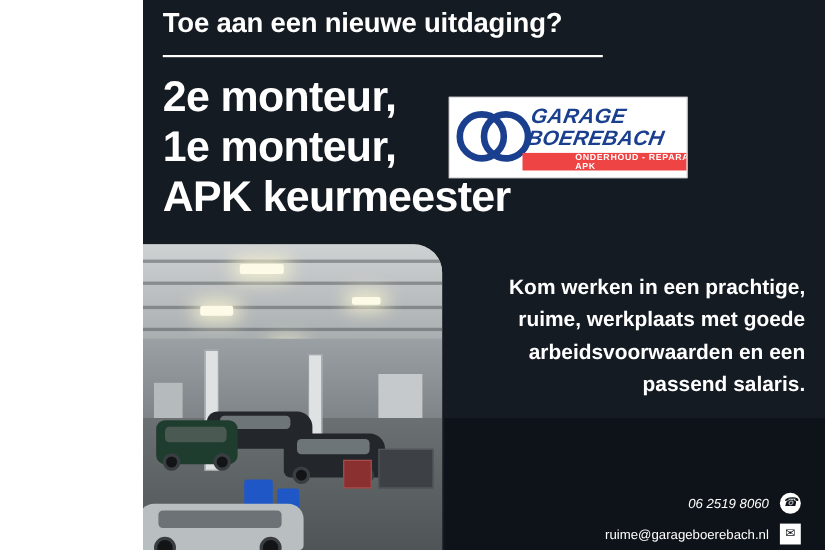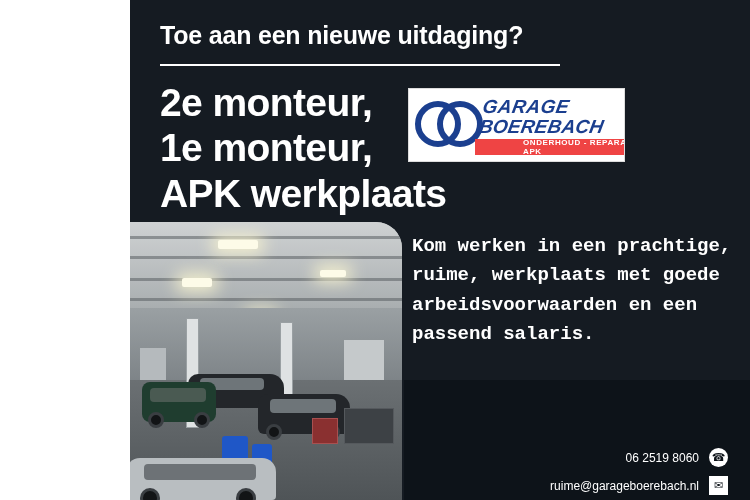--- a/index.html
+++ b/index.html
@@ -36,23 +36,22 @@
     top: 0;
     width: 130px;
     height: 500px;
     background: #ffffff;
   }
 
   
   .headline-block {
     position: absolute;
     left: 148px;
-    top: 22px;
+    top: 8px;
     width: 590px;
-    margin-left: 12px;
   }
   .kicker {
     color: #ffffff;
     font-size: 25px;
     font-weight: bold;
     letter-spacing: -0.2px;
     line-height: 1.1;
     margin: 0;
   }
   .rule {
@@ -236,28 +235,27 @@
   }
   .door-light {
     position: absolute;
     background: #c8ccce;
   }
 
   
   .body-text {
     position: absolute;
     left: 412px;
-    top: 232px;
+    top: 247px;
     width: 320px;
-    text-align: left;
+    text-align: right;
     color: #ffffff;
     font-size: 19px;
     font-weight: bold;
     line-height: 1.55;
-    font-family: Liberation Mono, monospace;
   }
 
   
   .contact-panel {
     position: absolute;
     left: 404px;
     top: 380px;
     width: 346px;
     height: 120px;
     background: #0d1319;
@@ -275,21 +273,21 @@
   }
   .contact-row {
     position: absolute;
     right: 22px;
     display: flex;
     align-items: center;
     gap: 10px;
     color: #ffffff;
     font-size: 12px;
   }
-  .contact-row.phone { top: 68px; }
+  .contact-row.phone { top: 68px; font-style: italic; }
   .contact-row.mail { top: 96px; }
   .contact-row .value { color: #ffffff; }
   .circ-icon {
     width: 19px;
     height: 19px;
     border-radius: 50%;
     background: #ffffff;
     color: #0d1319;
     display: flex;
     align-items: center;
@@ -316,21 +314,21 @@
 
   <div class="left-gutter"></div>
   <div class="dark-panel"></div>
 
   <div class="headline-block">
     <div class="kicker">Toe aan een nieuwe uitdaging?</div>
     <div class="rule"></div>
     <div class="big-lines">
       <div class="big-line">2e monteur,</div>
       <div class="big-line">1e monteur,</div>
-      <div class="big-line">APK werkplaats</div>
+      <div class="big-line">APK keurmeester</div>
     </div>
   </div>
 
   <div class="logo-box">
     <div class="logo-inner">
       <div class="logo-rings">
         <div class="ring r1"></div>
         <div class="ring r2"></div>
       </div>
       <div class="logo-text-wrap">

